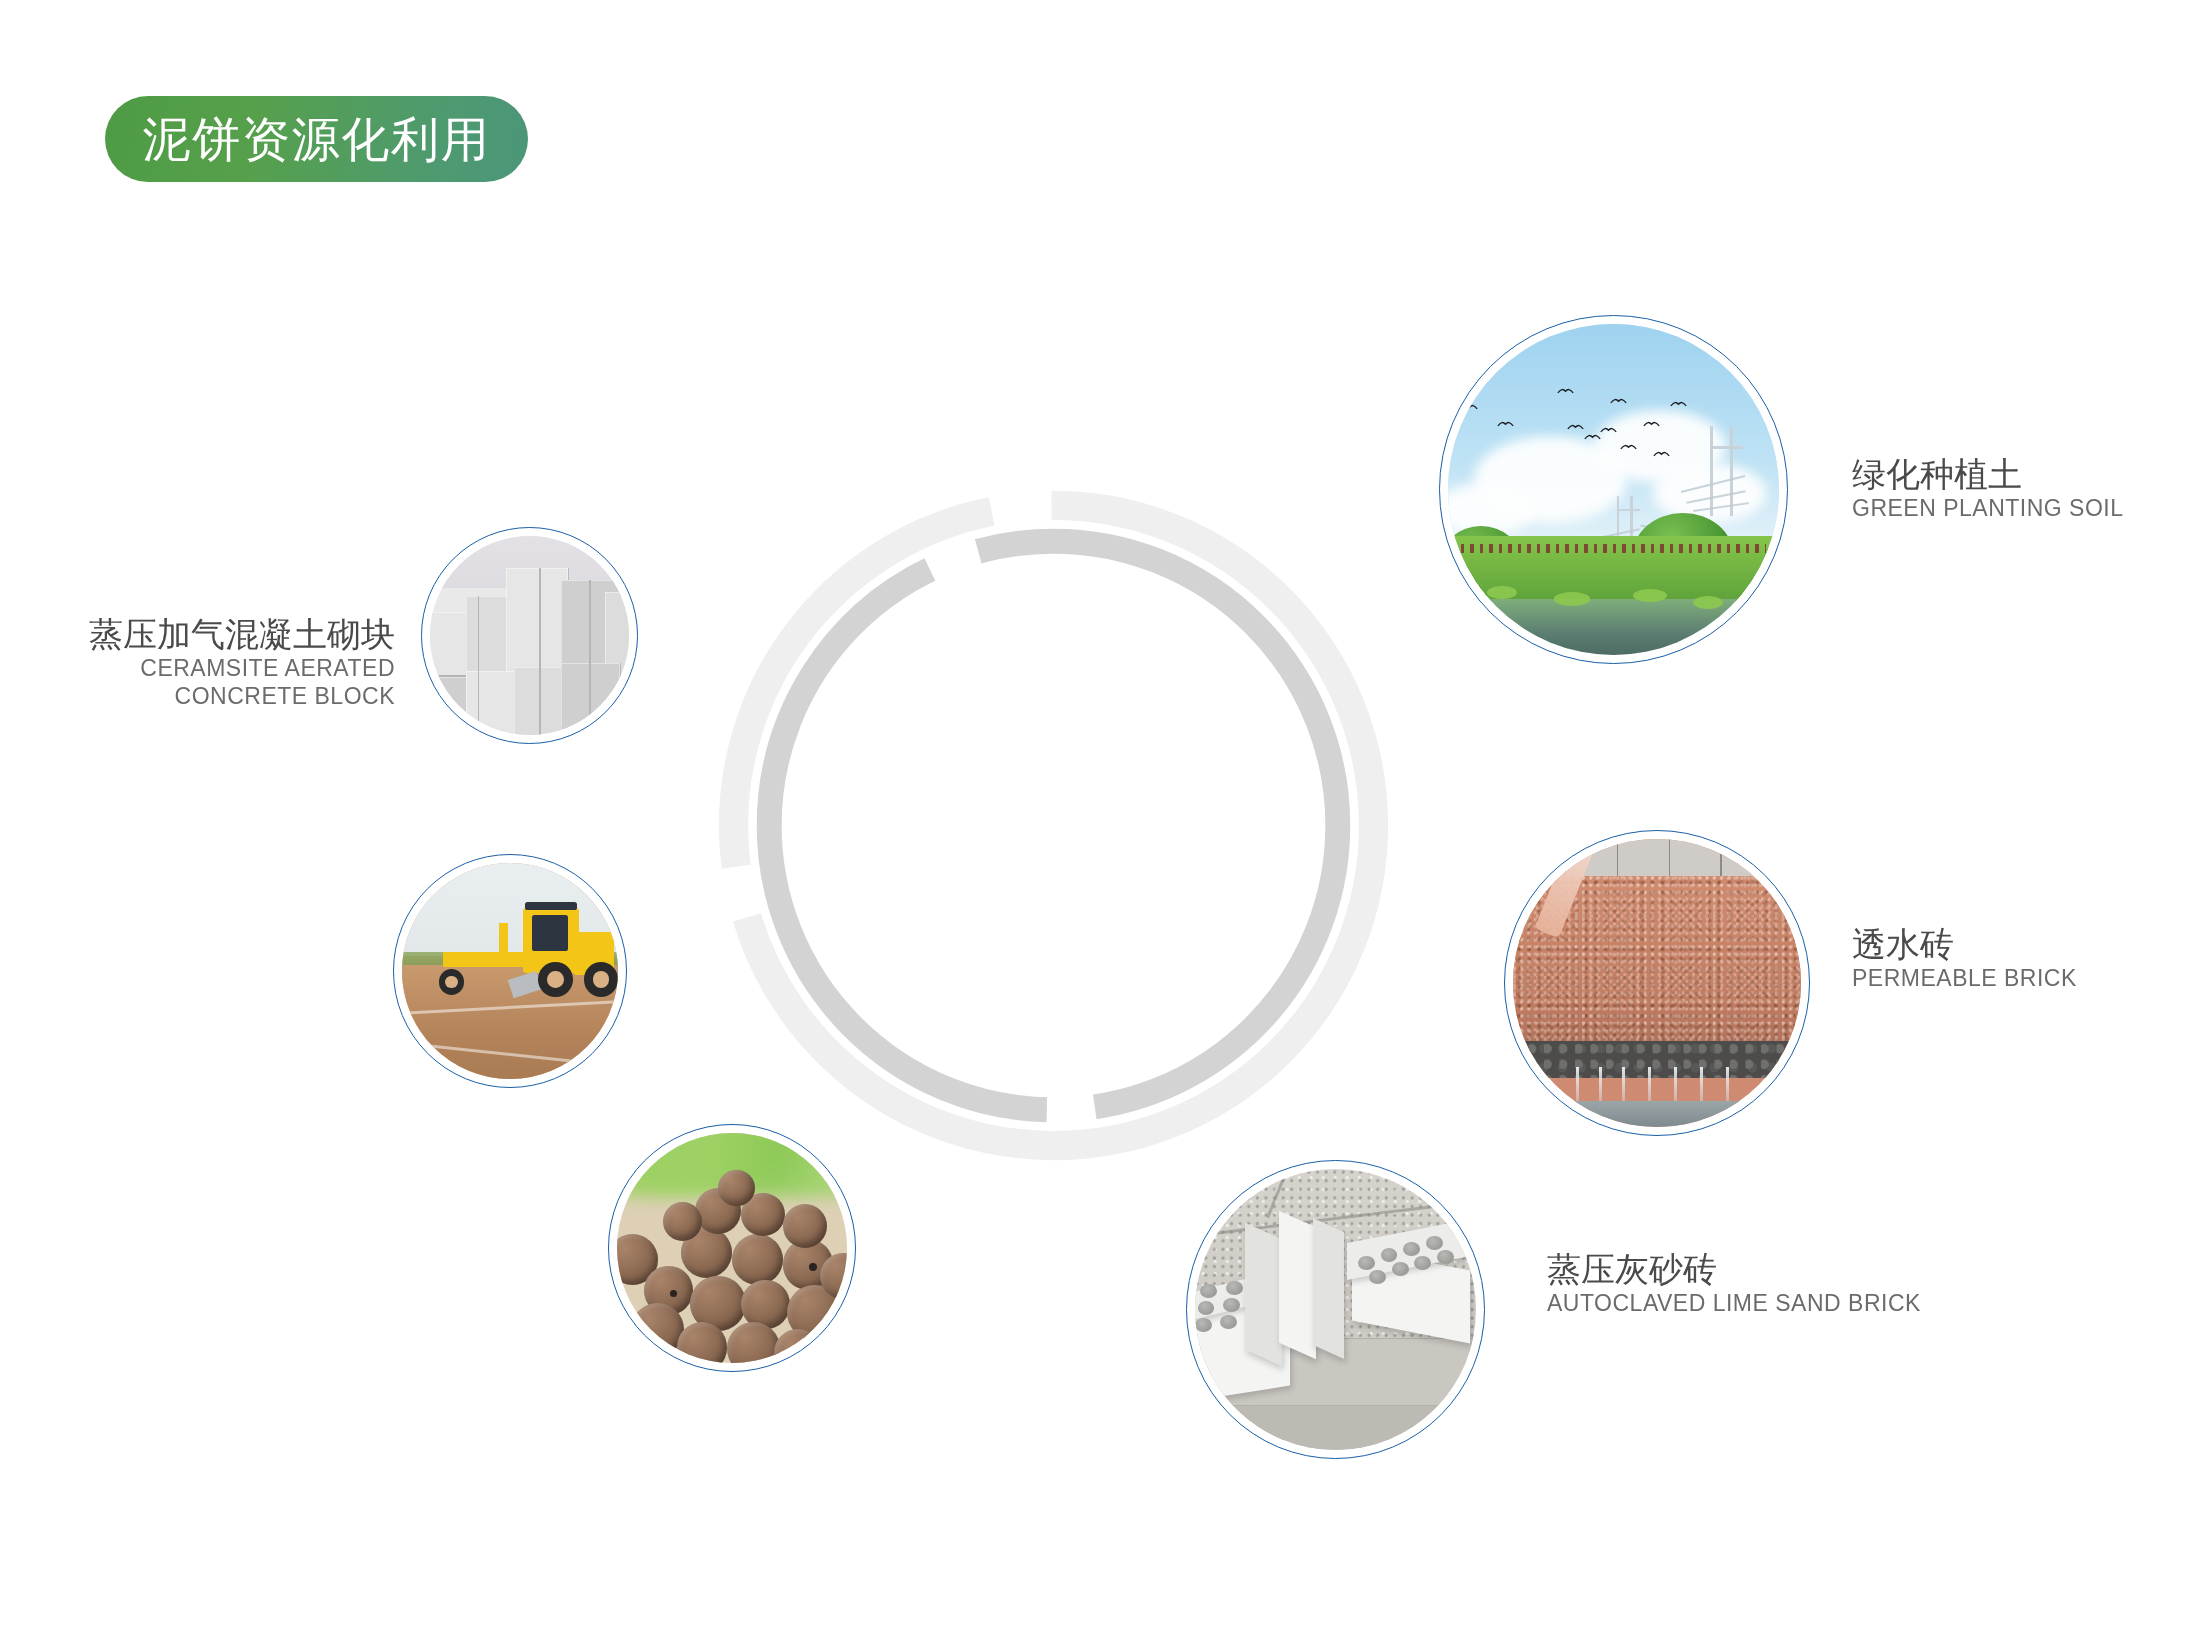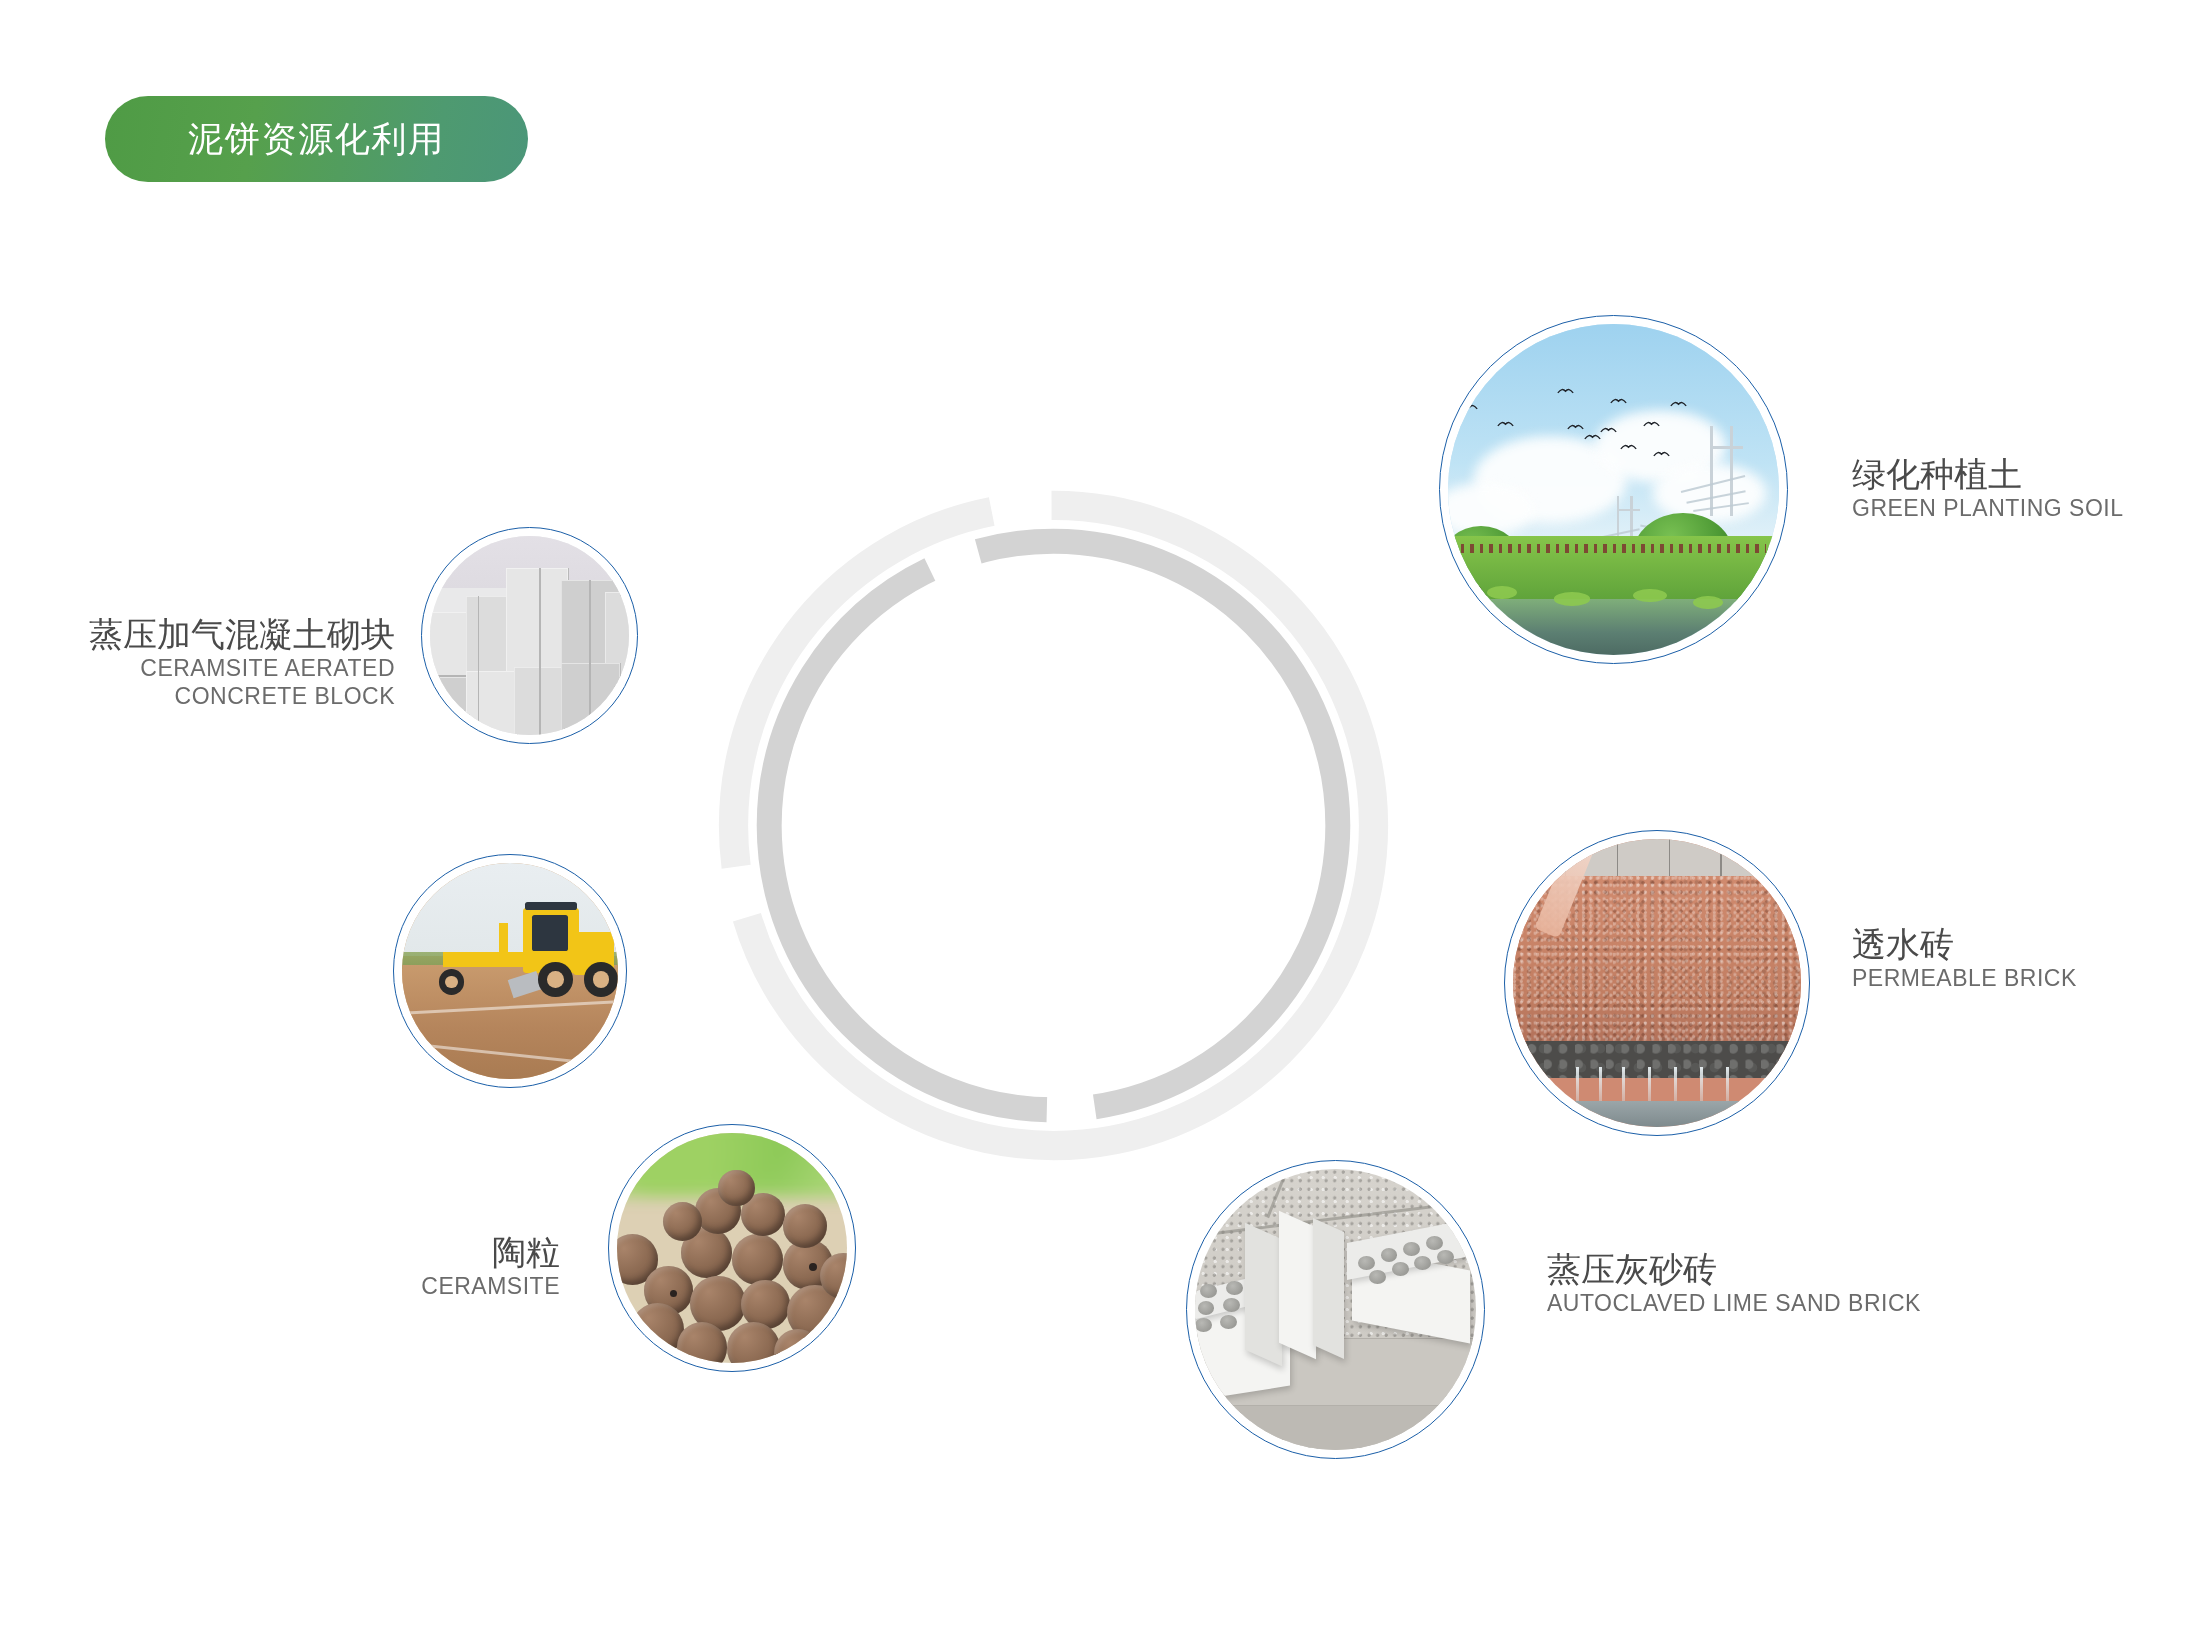--- a/index.html
+++ b/index.html
@@ -13,21 +13,21 @@
 
   
   .badge {
     position: absolute; left: 105px; top: 96px;
     width: 423px; height: 86px;
     border-radius: 43px;
     background: linear-gradient(100deg, #4f9b45 0%, #56a04c 35%, #4e9a70 78%, #4b9679 100%);
     display: flex; align-items: center; justify-content: center;
   }
   .badge-text {
-    color: #ffffff; font-size: 35px; letter-spacing: 1.7px;
+    color: #ffffff; font-size: 48px; letter-spacing: 1.7px;
     font-family: "DejaVu Sans", "Liberation Sans", sans-serif;
     line-height: 1;
   }
 
   
   .hub { position: absolute; left: 718px; top: 490px; width: 671px; height: 671px; }
   .hub svg { display:block; width: 671px; height: 671px; }
   .hub-core {
     position: absolute; left: 77px; top: 75px; width: 516px; height: 516px;
     border-radius: 50%; background: #0b5aa3;
@@ -265,24 +265,20 @@
         <div class="pellet" style="left:68%;  top:85%; width:21%; height:21%;"></div>
         <div class="pellet" style="left:34%;  top:24%; width:20%; height:20%;"></div>
         <div class="pellet" style="left:54%;  top:26%; width:19%; height:19%;"></div>
         <div class="pellet" style="left:20%;  top:30%; width:17%; height:17%;"></div>
         <div class="pellet" style="left:72%;  top:31%; width:19%; height:19%;"></div>
         <div class="pellet" style="left:88%;  top:52%; width:20%; height:20%;"></div>
         <div class="pellet" style="left:44%;  top:16%; width:16%; height:16%;"></div>
       </div>
     </div>
   </div>
-  <div class="lab l" style="left:310px; top:1232px; width:250px;">
-    <div class="lab-cn">陶粒</div>
-    <div class="lab-en">CERAMSITE</div>
-  </div>
 
   <div class="bub" style="left:1439px; top:315px; width:349px; height:349px;">
     <div class="bub-inner">
       <div class="art-green">
         <div class="gsky2"></div>
         <div class="cloud" style="left:8%;  top:34%; width:46%; height:26%;"></div>
         <div class="cloud" style="left:44%; top:26%; width:40%; height:22%;"></div>
         <div class="cloud" style="left:62%; top:42%; width:34%; height:18%;"></div>
         <div class="cloud" style="left:-4%; top:48%; width:30%; height:16%;"></div>
 

